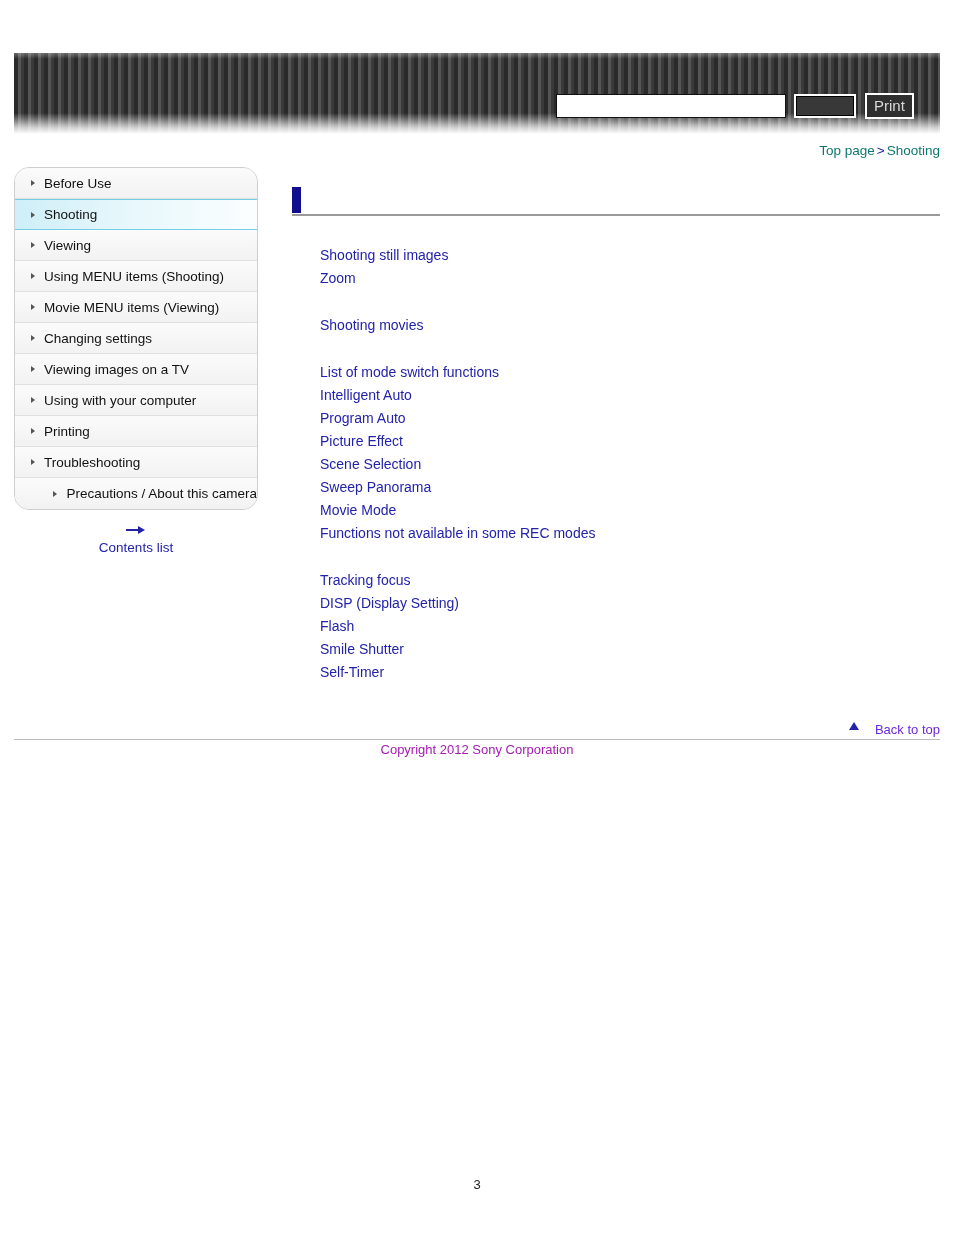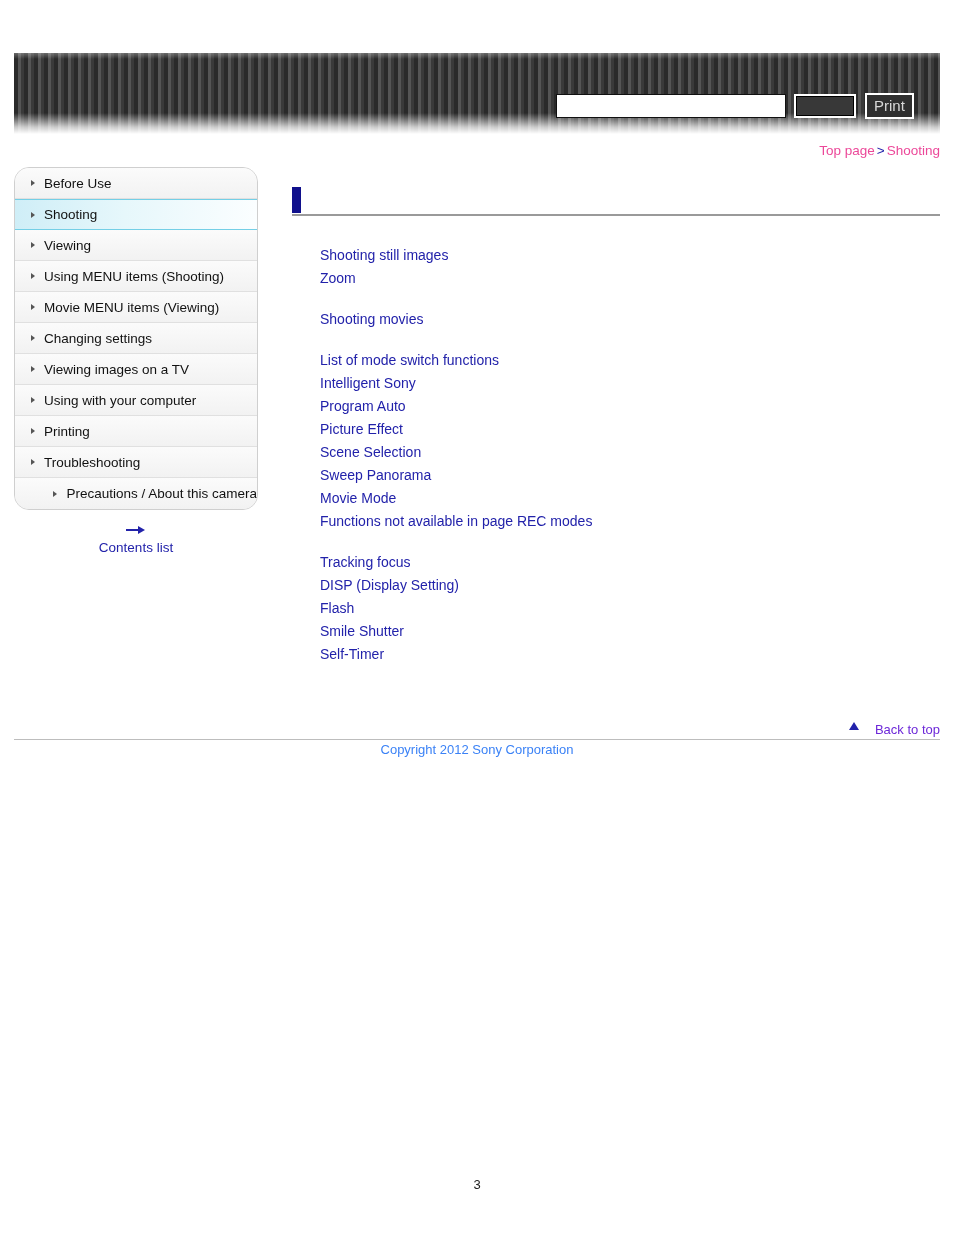--- a/index.html
+++ b/index.html
@@ -91,21 +91,21 @@
 
   
   #breadcrumb {
     position: absolute;
     right: 14px;
     top: 143px;
     font-size: 13.5px;
     color: #2222aa;
     white-space: nowrap;
   }
-  #breadcrumb .crumb-link { color: #ec4899; }
+  #breadcrumb .crumb-link { color: #0f766e; }
   #breadcrumb .crumb-sep { color: #2222aa; padding: 0 2px; }
 
   
   #sidebar {
     position: absolute;
     left: 14px;
     top: 167px;
     width: 244px;
     box-sizing: border-box;
     border: 1px solid #cfcfcf;
@@ -181,21 +181,21 @@
   }
   #heading-text {
     font-size: 16px;
     font-weight: bold;
     color: #10108c;
     padding-left: 10px;
     white-space: nowrap;
   }
 
   .link-group { margin-top: 28px; }
-  .link-group + .link-group { margin-top: 18px; }
+  .link-group + .link-group { margin-top: 24px; }
   .group-heading {
     font-size: 14px;
     font-weight: bold;
     color: #111;
     margin-bottom: 3px;
     min-height: 0;
   }
   .content-link {
     display: block;
     font-size: 14px;
@@ -234,21 +234,21 @@
     height: 1px;
     background: #bdbdbd;
   }
   #copyright {
     position: absolute;
     left: 0;
     top: 742px;
     width: 954px;
     text-align: center;
     font-size: 13px;
-    color: #3b82f6;
+    color: #a21caf;
   }
   #page-number {
     position: absolute;
     left: 0;
     top: 1177px;
     width: 954px;
     text-align: center;
     font-size: 13px;
     color: #222;
   }
@@ -336,27 +336,27 @@
         <span class="content-link">Shooting still images</span>
         <span class="content-link">Zoom</span>
       </div>
       <div class="link-group">
         <div class="group-heading"></div>
         <span class="content-link">Shooting movies</span>
       </div>
       <div class="link-group">
         <div class="group-heading"></div>
         <span class="content-link">List of mode switch functions</span>
-        <span class="content-link">Intelligent Sony</span>
+        <span class="content-link">Intelligent Auto</span>
         <span class="content-link">Program Auto</span>
         <span class="content-link">Picture Effect</span>
         <span class="content-link">Scene Selection</span>
         <span class="content-link">Sweep Panorama</span>
         <span class="content-link">Movie Mode</span>
-        <span class="content-link">Functions not available in page REC modes</span>
+        <span class="content-link">Functions not available in some REC modes</span>
       </div>
       <div class="link-group">
         <div class="group-heading"></div>
         <span class="content-link">Tracking focus</span>
         <span class="content-link">DISP (Display Setting)</span>
         <span class="content-link">Flash</span>
         <span class="content-link">Smile Shutter</span>
         <span class="content-link">Self-Timer</span>
       </div>
     </div>

